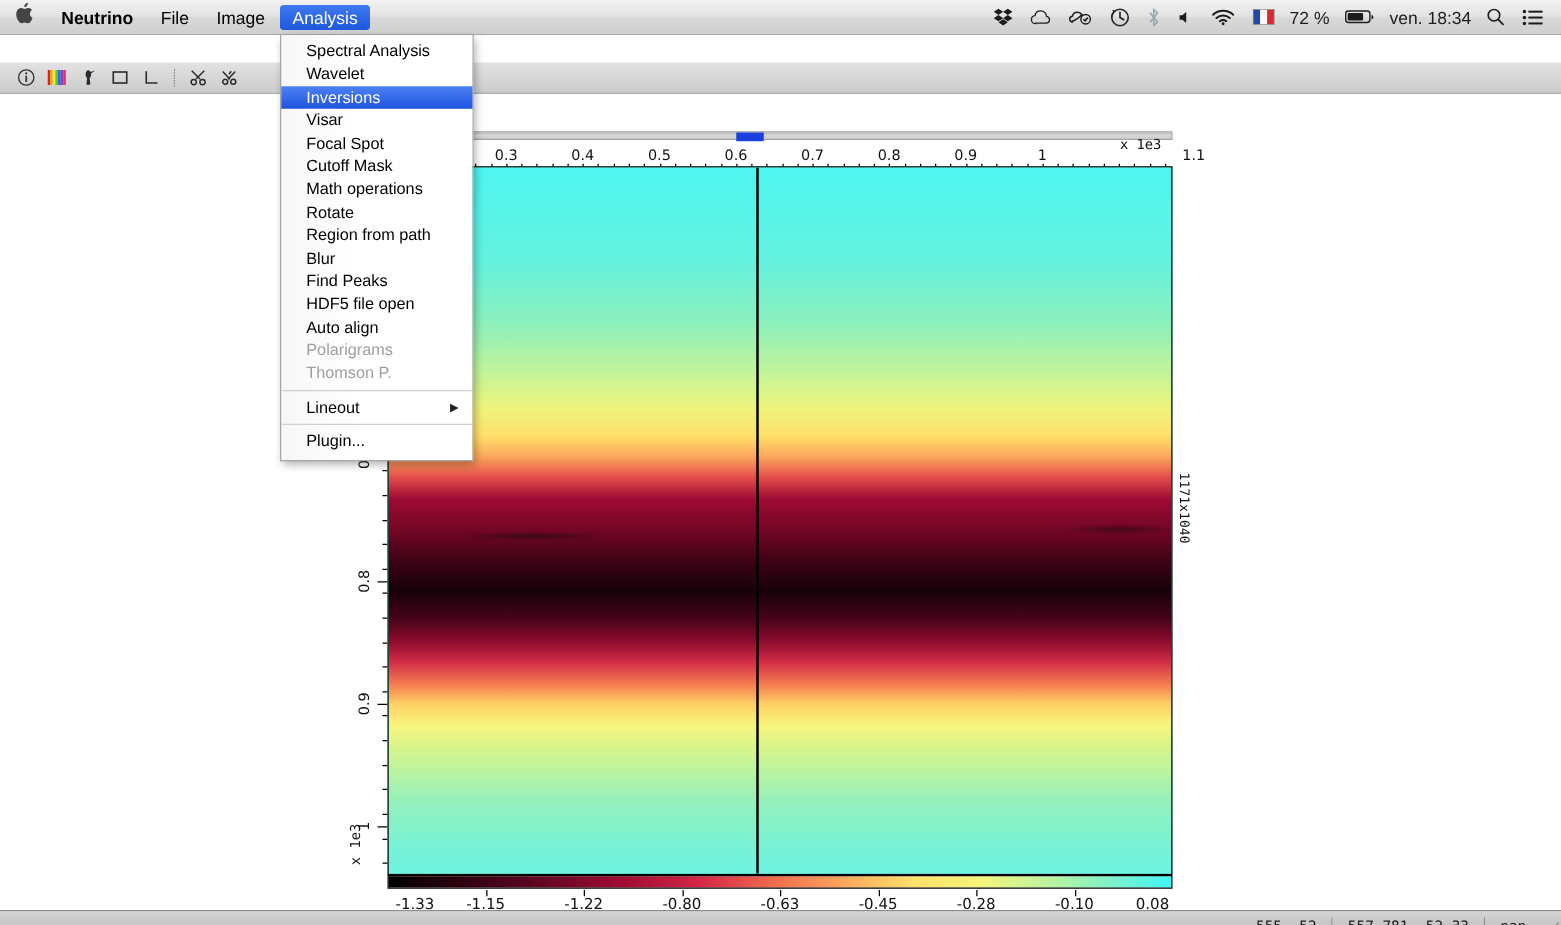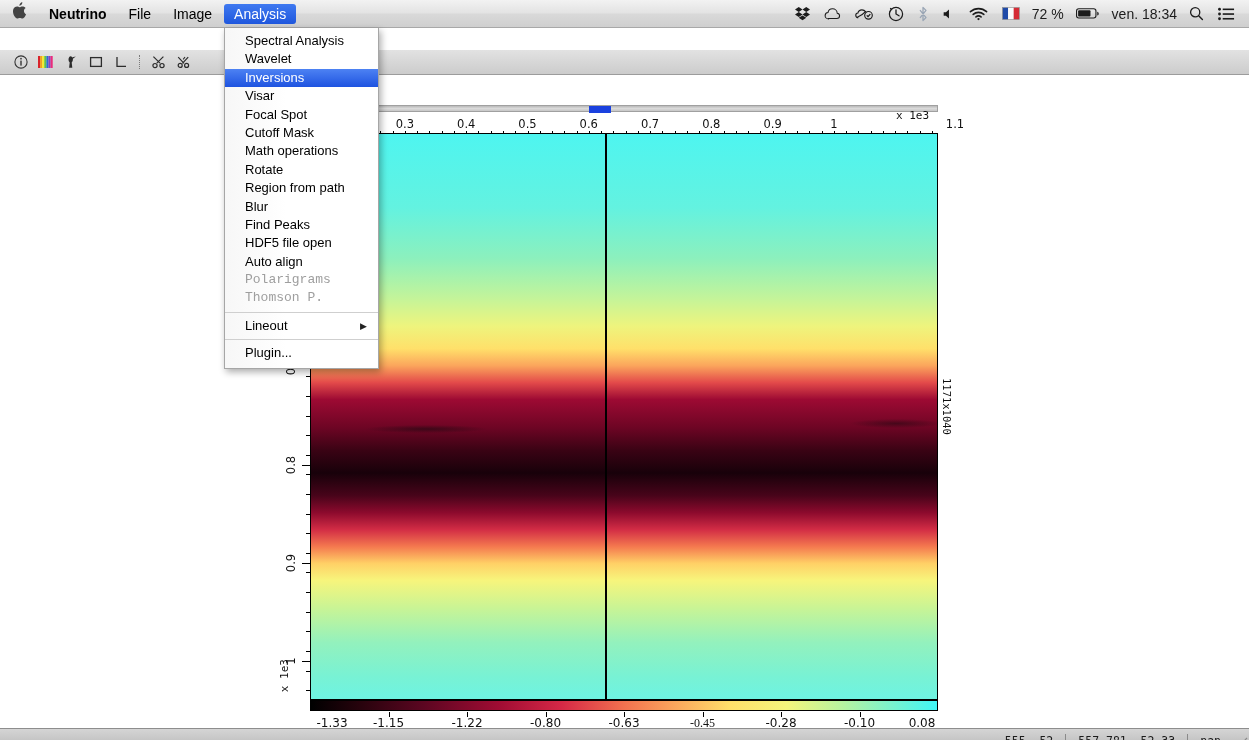--- a/index.html
+++ b/index.html
@@ -304,21 +304,21 @@
     padding-left: 20px;
     padding-right: 10px;
     color: #000;
     white-space: nowrap;
     position: relative;
   }
   .dd-item.highlight {
     background: linear-gradient(to bottom, #4d82f3, #1e53e0);
     color: #ffffff;
   }
-  .dd-item.disabled { color: #9e9e9e; font-family: Liberation Mono, monospace; }
+  .dd-item.disabled { color: #9e9e9e; }
   .dd-sep {
     height: 1px; margin: 4px 0 4px 0;
     background: #cfcfcf;
   }
   .dd-arrow {
     position: absolute; right: 11px; top: 50%;
     transform: translateY(-50%);
     font-size: 9px; color: #222;
     line-height: 1;
   }
@@ -614,21 +614,21 @@
           <span class="tk" style="left: 392.5px;"></span>
           <span class="tk" style="left: 471px;"></span>
           <span class="tk" style="left: 549.5px;"></span>
         </div>
       <div id="cblabels">
           <span class="cl" style="left: 22px;">-1.33</span>
           <span class="cl" style="left: 78.5px;">-1.15</span>
           <span class="cl" style="left: 157px;">-1.22</span>
           <span class="cl" style="left: 235.5px;">-0.80</span>
           <span class="cl" style="left: 314px;">-0.63</span>
-          <span class="cl" style="left: 392.5px; font-family: Liberation Serif, serif;">-0.45</span>
+          <span class="cl" style="left: 392.5px;">-0.45</span>
           <span class="cl" style="left: 471px;">-0.28</span>
           <span class="cl" style="left: 549.5px;">-0.10</span>
           <span class="cl" style="left: 612px;">0.08</span>
         </div>
     </div>
 
     <div id="statusbar">
       <span class="sfield">555  −52</span>
       <span class="svsep"></span>
       <span class="sfield">557.781  −52.33</span>

